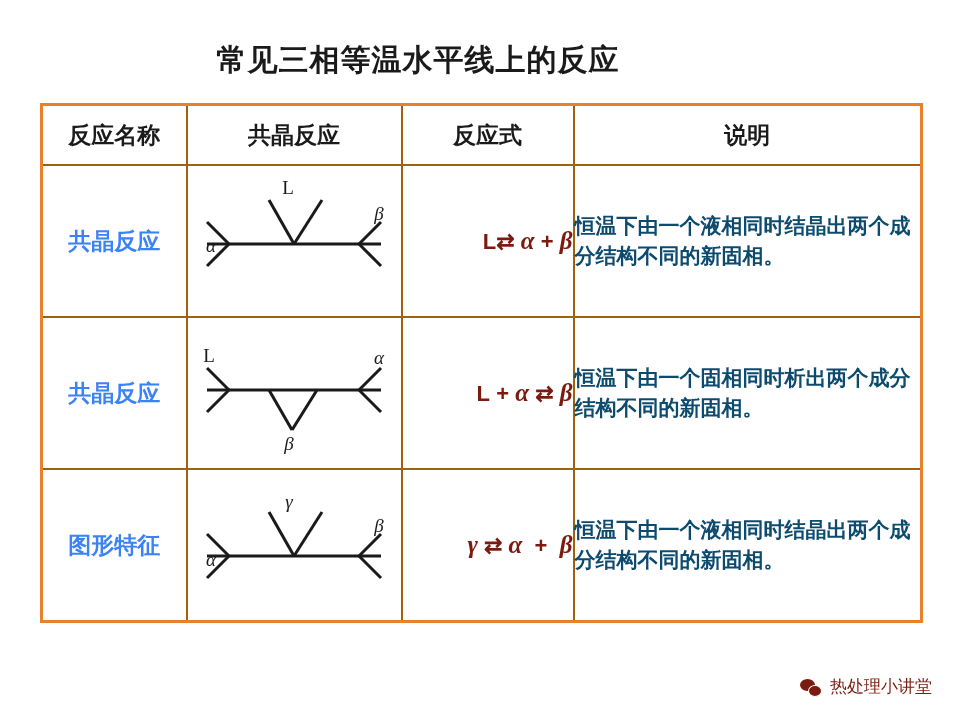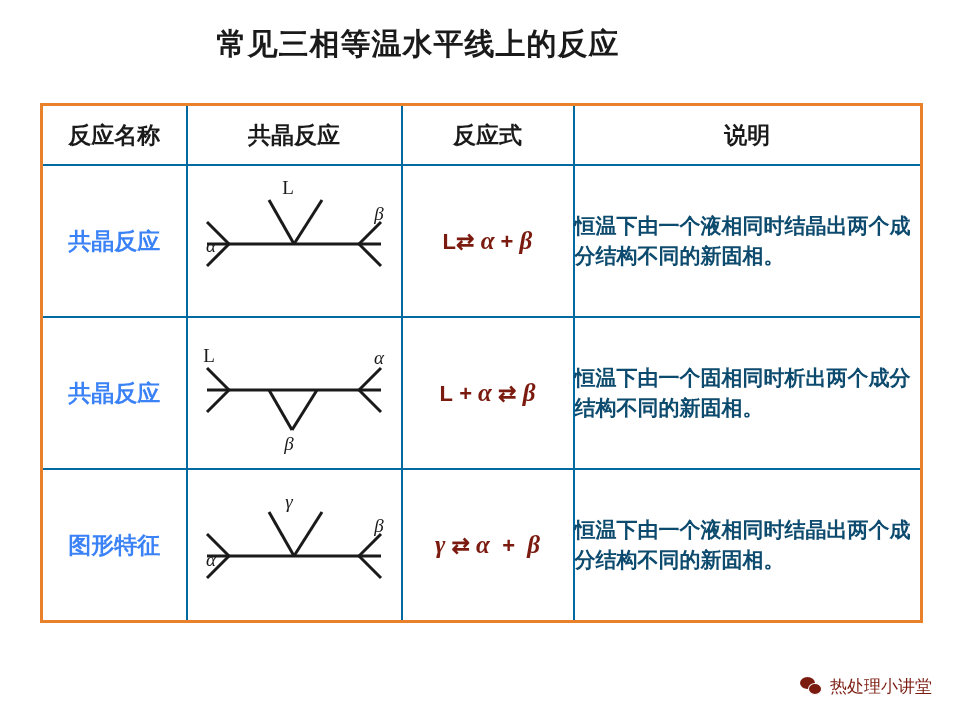--- a/index.html
+++ b/index.html
@@ -10,40 +10,40 @@
     width: 960px;
     height: 720px;
     background: #ffffff;
     font-family: "Liberation Sans", sans-serif;
     position: relative;
     overflow: hidden;
   }
 
   #page-title {
     position: absolute;
-    top: 24px;
+    top: 40px;
     left: 0;
     width: 836px;
     text-align: center;
     font-size: 30px;
     font-weight: bold;
     color: #1a1a1a;
     letter-spacing: 1px;
   }
 
   #main-table {
     position: absolute;
     left: 40px;
     top: 103px;
     width: 882px;
     border-collapse: collapse;
     table-layout: fixed;
   }
   #main-table td, #main-table th {
-    border: 2px solid #0369a1;
+    border: 2px solid #a16207;
     padding: 0;
     vertical-align: middle;
   }
   #main-table {
     border: 3px solid #E8812A;
   }
 
   .col-name { width: 145px; }
   .col-fig  { width: 215px; }
   .col-eq   { width: 172px; }
@@ -64,21 +64,21 @@
     color: #3b82f6;
   }
 
   .figcell {
     height: 150px;
     position: relative;
   }
   .figcell svg { display: block; margin: 0 auto; }
 
   .eqcell {
-    text-align: center;
+    text-align: right;
     font-size: 22px;
     font-weight: bold;
     color: #7B1B10;
     white-space: nowrap;
   }
   .eqcell .gk {
     font-family: "Liberation Serif", serif;
     font-style: italic;
     font-size: 25px;
   }
@@ -107,21 +107,21 @@
     font-style: normal;
     font-size: 19px;
     fill: #1a1a1a;
   }
 
   #footer {
     position: absolute;
     right: 28px;
     bottom: 22px;
     display: flex;
-    align-items: center;
+    align-items: flex-end;
     gap: 8px;
   }
   #footer .wx-icon {
     width: 22px;
     height: 19px;
     position: relative;
     display: inline-block;
   }
   #footer .wx-icon .b1 {
     position: absolute;

